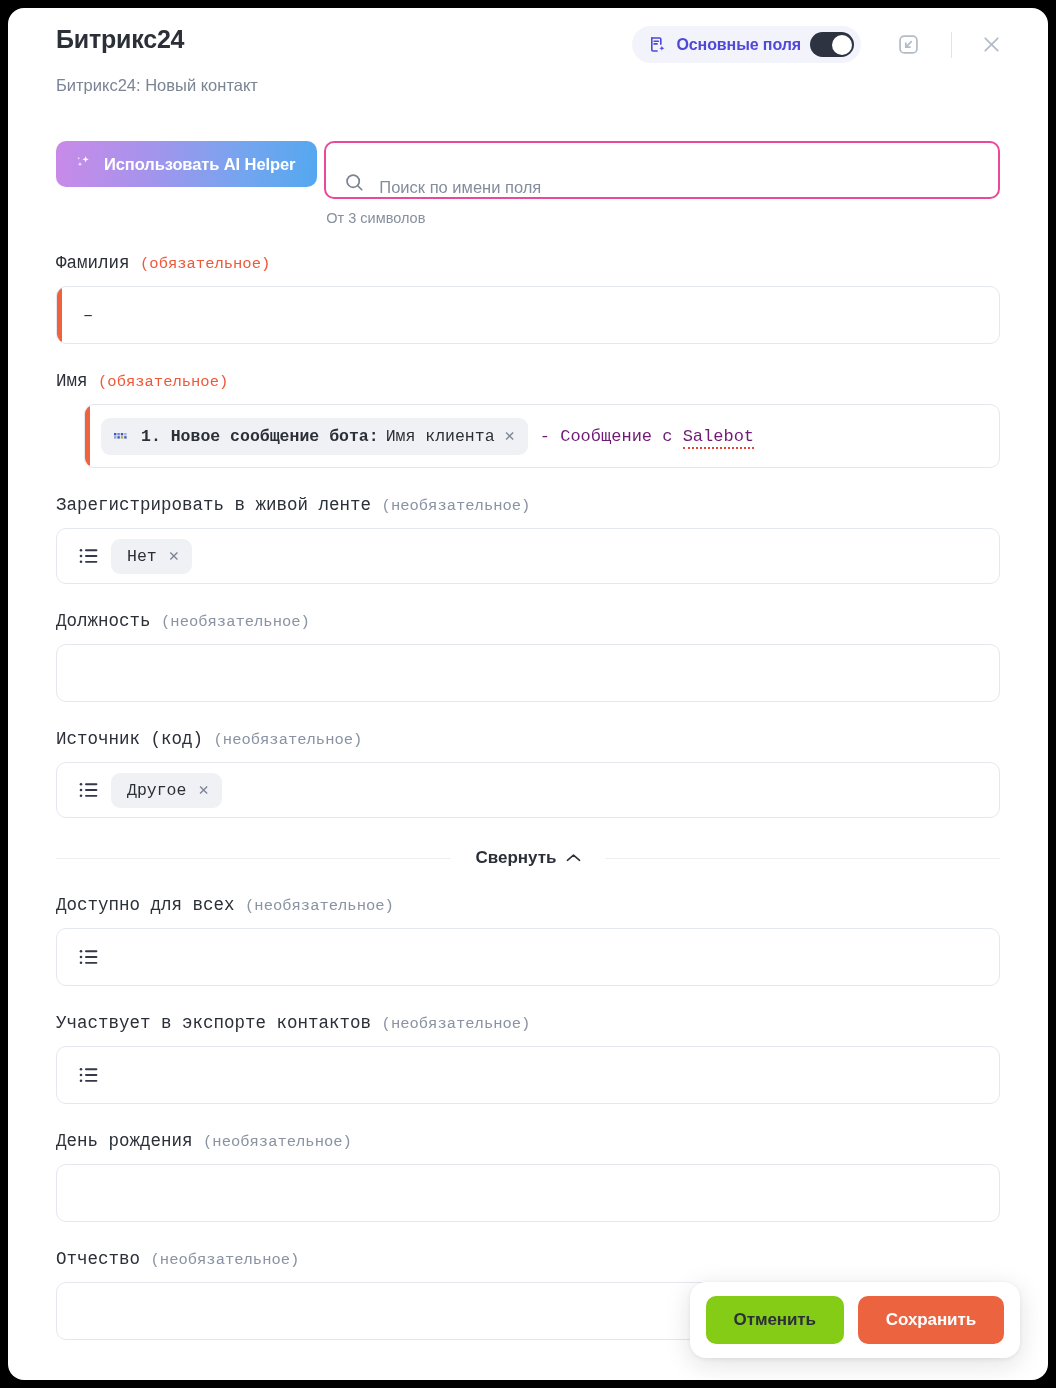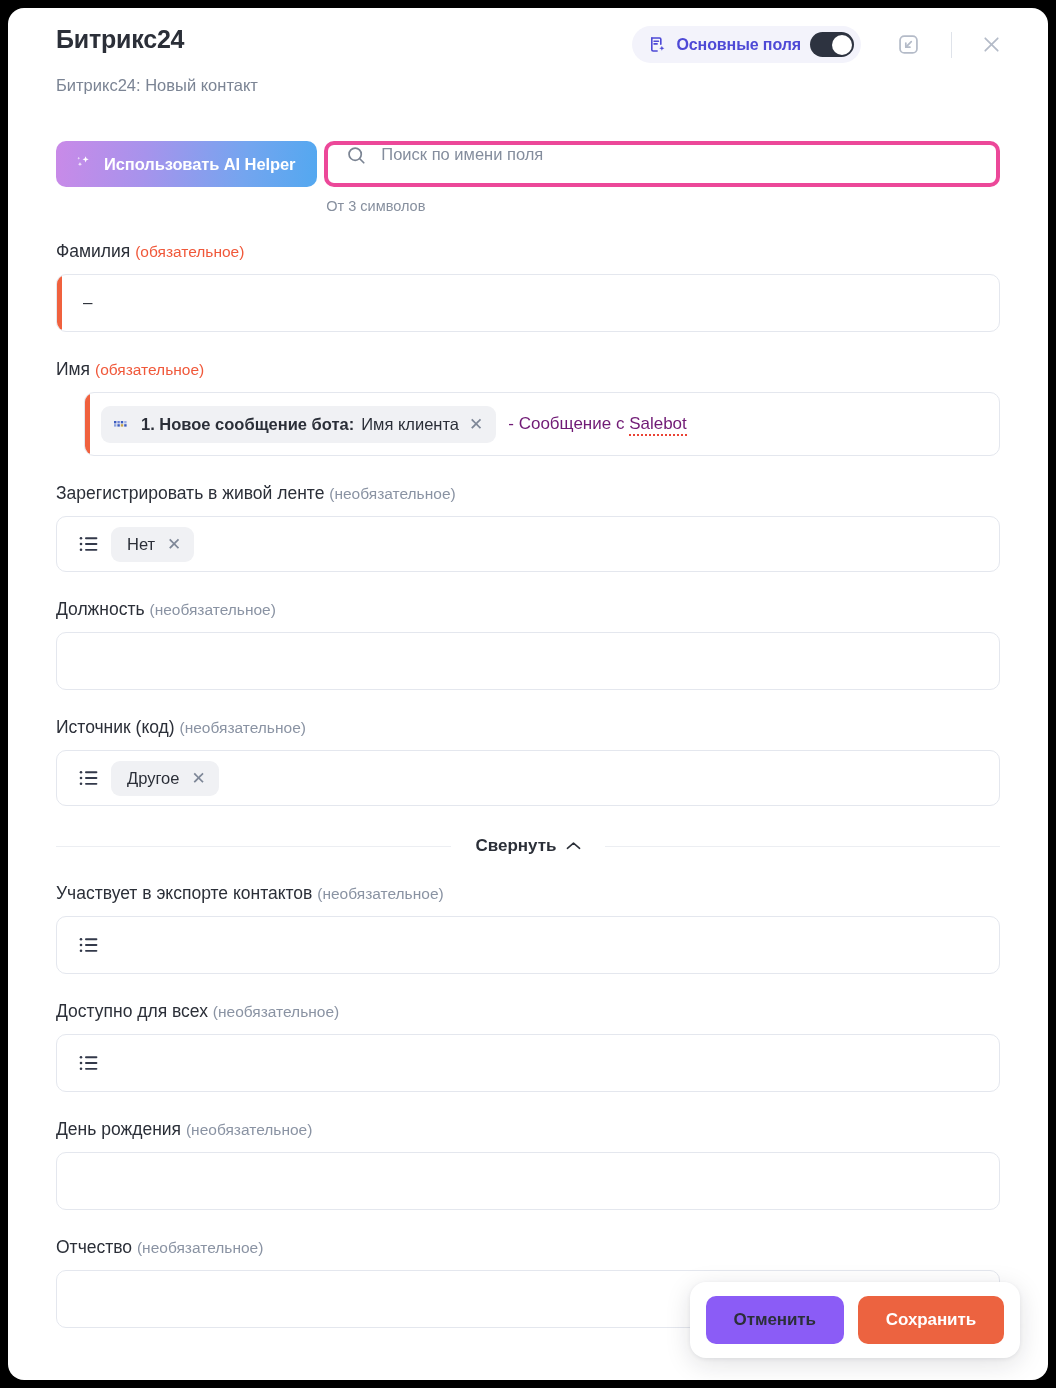--- a/index.html
+++ b/index.html
@@ -135,24 +135,24 @@
     font-weight: bold;
     font-family: "Liberation Sans", sans-serif;
     letter-spacing: -0.1px;
     cursor: pointer;
     white-space: nowrap;
   }
 
   .search-wrap { flex: 1; }
   .search-box {
     display: flex;
-    align-items: flex-start;
+    align-items: flex-end;
     gap: 14px;
-    height: 46px;
-    border: 4px solid #ec4899;
+    height: 58px;
+    border: 2px solid #ec4899;
     border-radius: 10px;
     padding: 0 18px;
     background: #fff;
   }
   .search-box input {
     flex: 1;
     border: none;
     outline: none;
     font-size: 16.5px;
     color: #2b2f38;
@@ -161,21 +161,21 @@
   }
   .search-box input::placeholder { color: #848d9d; }
   .search-hint {
     font-size: 14.5px;
     color: #868f9e;
     margin-top: 11px;
     padding-left: 2px;
   }
 
   
-  .field { margin-top: 26px; }
+  .field { margin-top: 26px; font-family: Liberation Mono, monospace; }
   .field:first-of-type { margin-top: 30px; }
 
   .field-label {
     font-size: 17.5px;
     color: #2b2f38;
     line-height: 22px;
     margin-bottom: 11px;
   }
   .req { color: #f0583a; font-size: 15.5px; }
   .opt { color: #8a93a3; font-size: 15.5px; }
@@ -289,21 +289,21 @@
     border: none;
     border-radius: 10px;
     height: 48px;
     padding: 0 28px;
     font-size: 17px;
     font-weight: bold;
     font-family: "Liberation Sans", sans-serif;
     cursor: pointer;
     letter-spacing: -0.1px;
   }
-  .btn-cancel { background: #8b5cf6; color: #2b2f38; }
+  .btn-cancel { background: #84cc16; color: #2b2f38; }
   .btn-save { background: #ec6340; color: #ffffff; }
 </style>
 </head>
 <body>
 
 <div class="screen">
 <div class="window">
 
   <div class="header">
     <div class="title-row">
@@ -480,40 +480,40 @@
           <svg width="15" height="10" viewBox="0 0 16 10" fill="none">
             <path d="M1.5 7.5L8 2l6.5 5.5" stroke="#2b2f38" stroke-width="1.7" stroke-linecap="round" stroke-linejoin="round"></path>
           </svg>
         </span>
       </button>
       <span class="rule"></span>
     </div>
 
     <div class="field">
       <div class="field-label">
-        <span>Участвует в экспорте контактов</span>
+        <span>Доступно для всех</span>
         <span class="opt">(необязательное)</span>
       </div>
       <div class="field-input tall">
         <span class="list-icon">
           <svg width="20" height="18" viewBox="0 0 20 18" fill="none">
             <circle cx="2" cy="3.2" r="1.3" fill="#33394a"></circle>
                 <rect x="6" y="2.3" width="12.4" height="1.9" rx="0.95" fill="#33394a"></rect>
             <circle cx="2" cy="9" r="1.3" fill="#33394a"></circle>
                 <rect x="6" y="8.1" width="12.4" height="1.9" rx="0.95" fill="#33394a"></rect>
             <circle cx="2" cy="14.8" r="1.3" fill="#33394a"></circle>
                 <rect x="6" y="13.9" width="12.4" height="1.9" rx="0.95" fill="#33394a"></rect>
           </svg>
         </span>
       </div>
     </div>
 
     <div class="field">
       <div class="field-label">
-        <span>Доступно для всех</span>
+        <span>Участвует в экспорте контактов</span>
         <span class="opt">(необязательное)</span>
       </div>
       <div class="field-input tall">
         <span class="list-icon">
           <svg width="20" height="18" viewBox="0 0 20 18" fill="none">
             <circle cx="2" cy="3.2" r="1.3" fill="#33394a"></circle>
                 <rect x="6" y="2.3" width="12.4" height="1.9" rx="0.95" fill="#33394a"></rect>
             <circle cx="2" cy="9" r="1.3" fill="#33394a"></circle>
                 <rect x="6" y="8.1" width="12.4" height="1.9" rx="0.95" fill="#33394a"></rect>
             <circle cx="2" cy="14.8" r="1.3" fill="#33394a"></circle>

